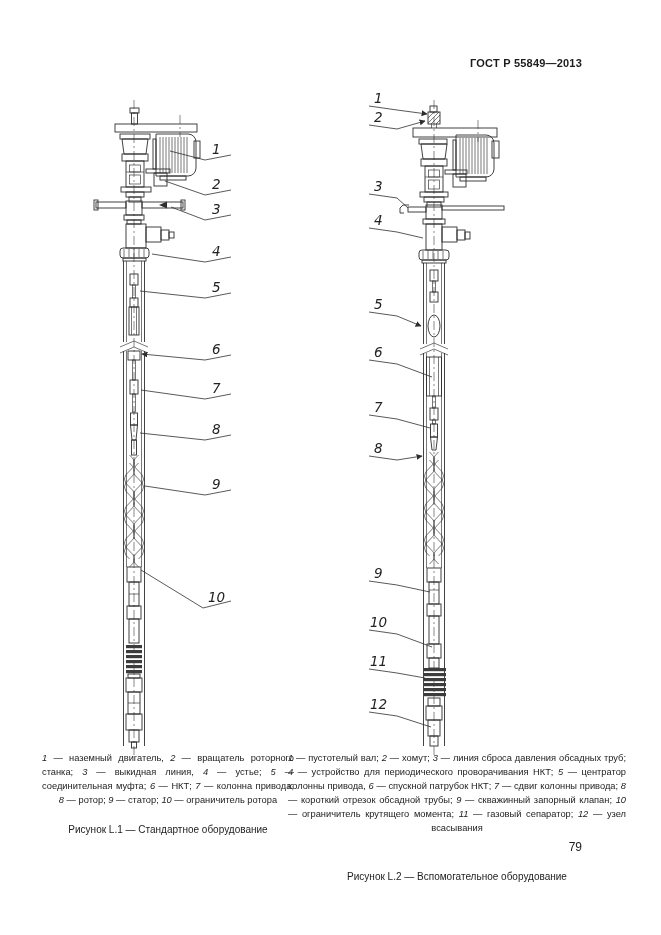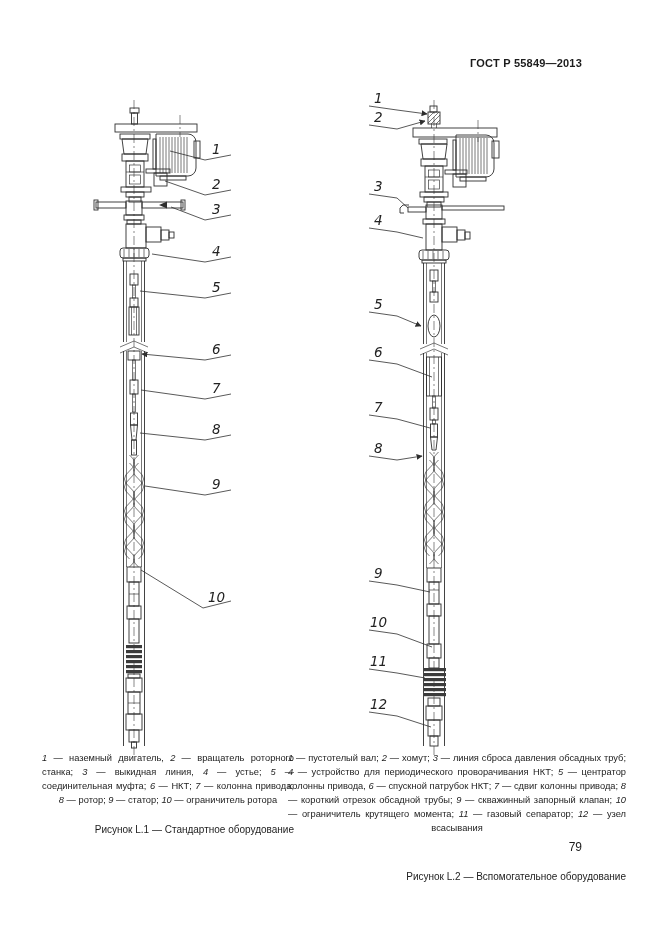--- a/index.html
+++ b/index.html
@@ -6,21 +6,21 @@
   .page{position:relative;width:661px;height:935px;background:#ffffff;overflow:hidden;
         font-family:"Liberation Sans",sans-serif;color:#1c1c1c;}
   .hdr{position:absolute;top:57px;right:79px;font-size:11px;font-weight:bold;letter-spacing:.2px;}
   .pagenum{position:absolute;top:840px;right:79px;font-size:12px;}
   .dwg{position:absolute;left:0;top:0;}
   .co{position:absolute;font-style:italic;font-size:13.5px;font-family:"DejaVu Sans",sans-serif;
       color:#222;line-height:14px;}
   .legend{position:absolute;font-size:9.3px;line-height:13.9px;text-align:justify;
           text-align-last:center;color:#222;}
   .legend i{font-style:italic;}
-  .figtitle{position:absolute;font-size:10px;text-align:right;color:#1c1c1c;}
+  .figtitle{position:absolute;font-size:10px;text-align:center;color:#1c1c1c;}
   
   .s{fill:none;stroke:#2e2e2e;stroke-width:0.9;}
   .t{fill:none;stroke:#2e2e2e;stroke-width:0.65;}
   .cl{fill:none;stroke:#3a3a3a;stroke-width:0.6;stroke-dasharray:9 3 2 3;}
   .ldr{fill:none;stroke:#2e2e2e;stroke-width:0.8;}
   .bar{fill:#3c3c3c;stroke:none;}
   .fil{fill:#2e2e2e;stroke:none;}
 </style>
 </head>
 <body>

